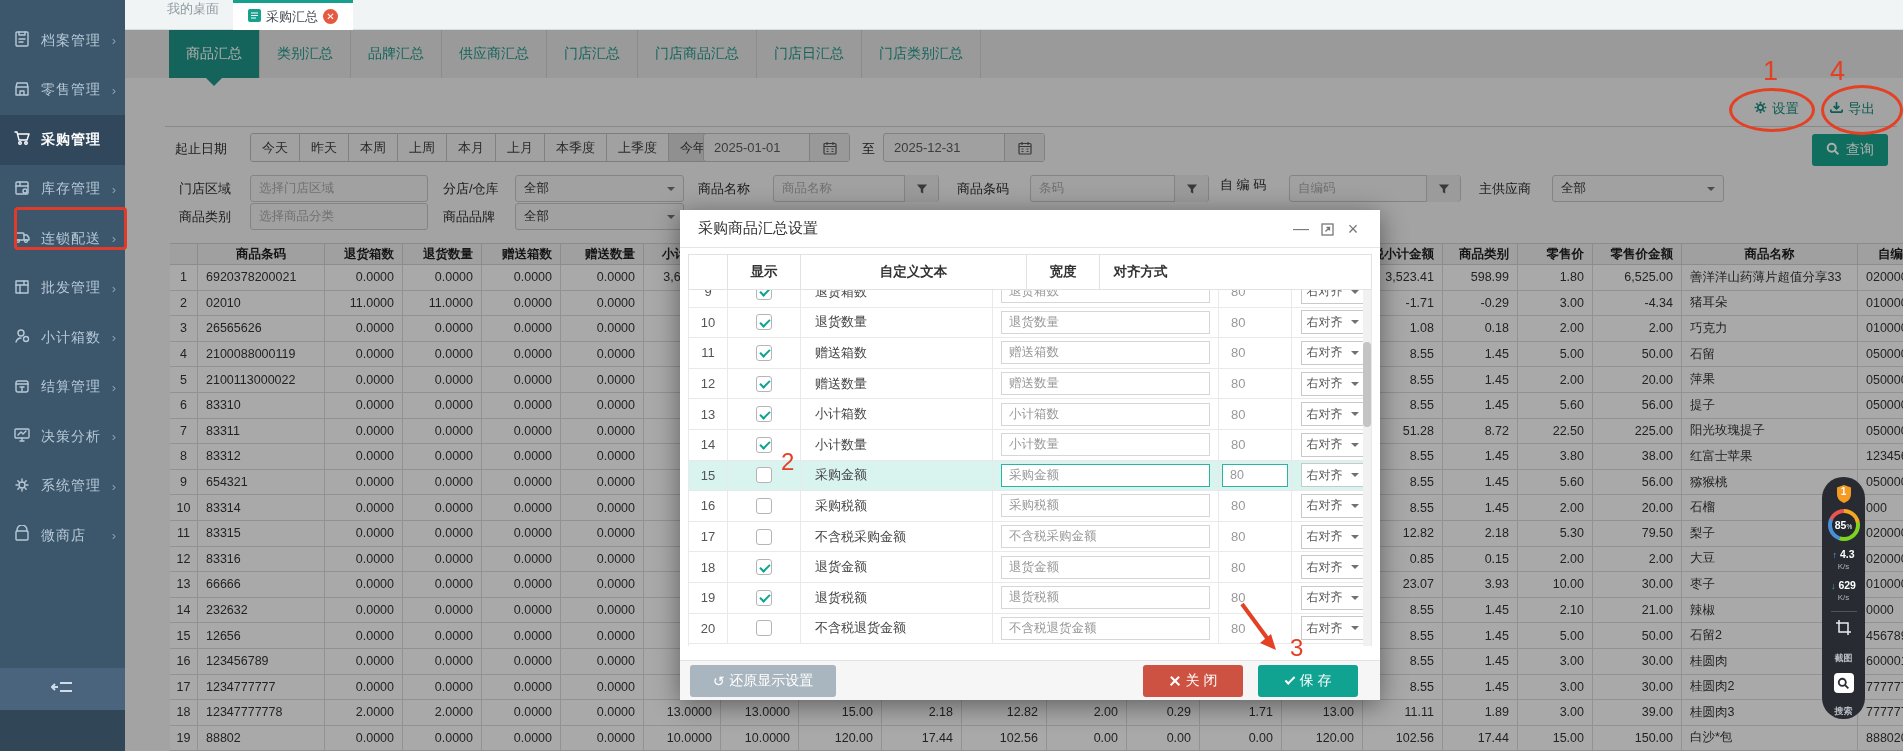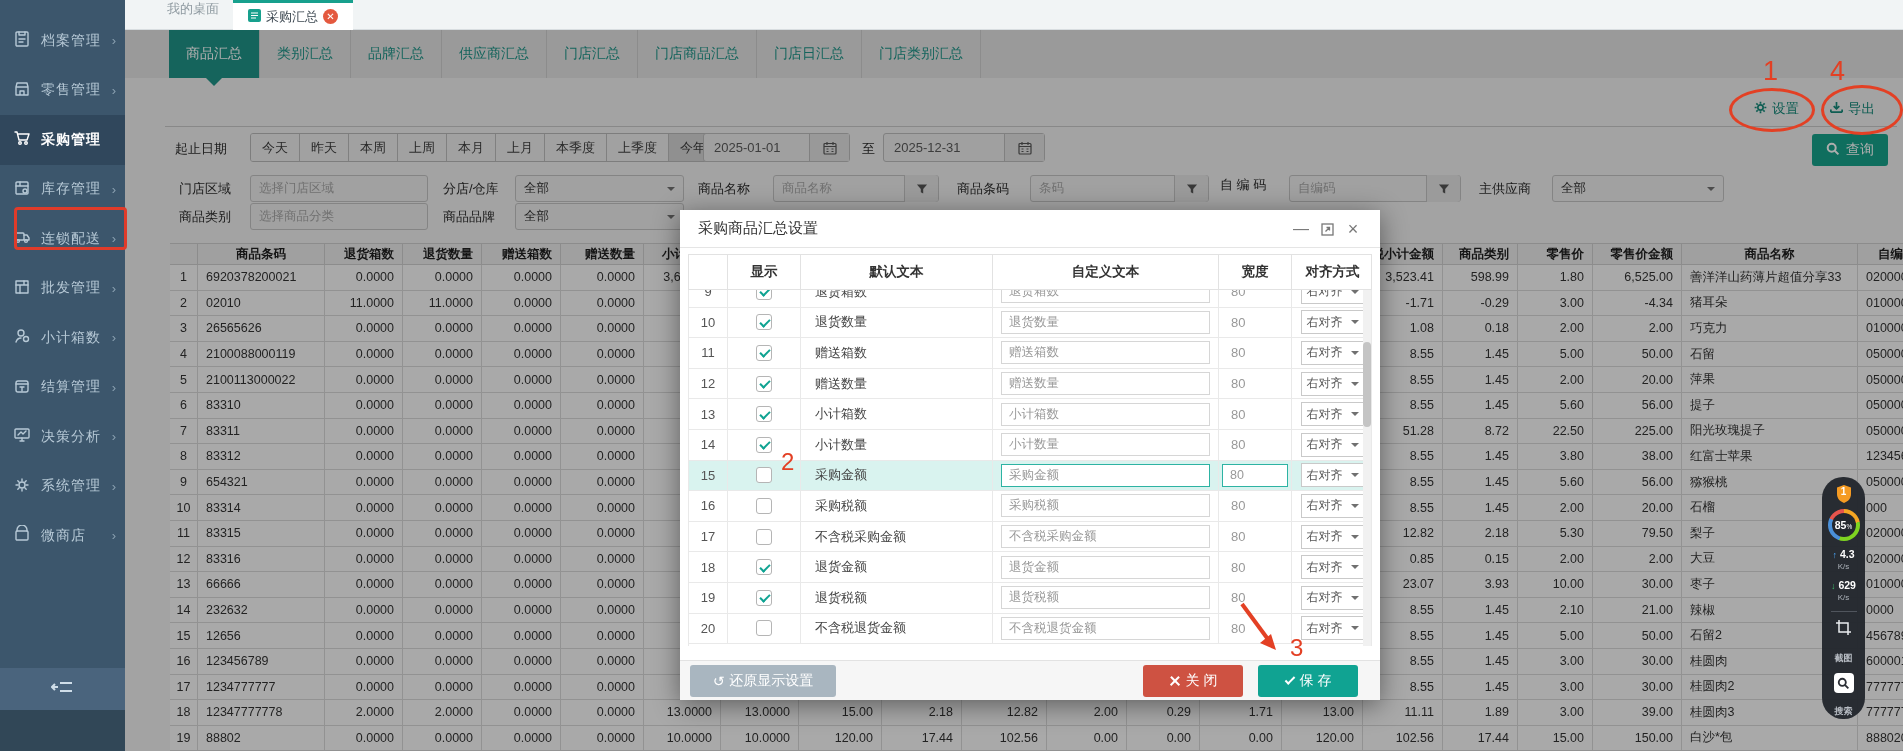--- a/index.html
+++ b/index.html
@@ -827,21 +827,20 @@
   <div class="m-winbtn" style="left:638px;">
       <svg width="13" height="13" viewBox="0 0 13 13" fill="none" stroke="#777" stroke-width="1.3">
         <rect x="1" y="1" width="11" height="11"></rect>
         <path d="M4.5 8.5l4-4M5.5 4.5h3v3"></path>
       </svg>
     </div>
   <div class="m-winbtn" style="left:664px;font-size:18px;">×</div>
   <div class="m-thead" id="mHead">
       <div class="m-th" style="width: 39px;"></div>
       <div class="m-th" style="width: 73px;">显示</div>
-      <div class="m-th" style="width: 192px;">默认文本</div>
       <div class="m-th" style="width: 226px;">自定义文本</div>
       <div class="m-th" style="width: 73px;">宽度</div>
       <div class="m-th" style="width: 81px;">对齐方式</div>
     </div>
   <div class="m-body" id="mBody">
       <div class="m-row" style="margin-top: -13px;">
         <div class="mc" style="width: 39px; justify-content: center; color: rgb(85, 85, 85);">9</div>
         <div class="mc" style="width: 73px; justify-content: center;">
           <div class="cb on"></div>
         </div>

